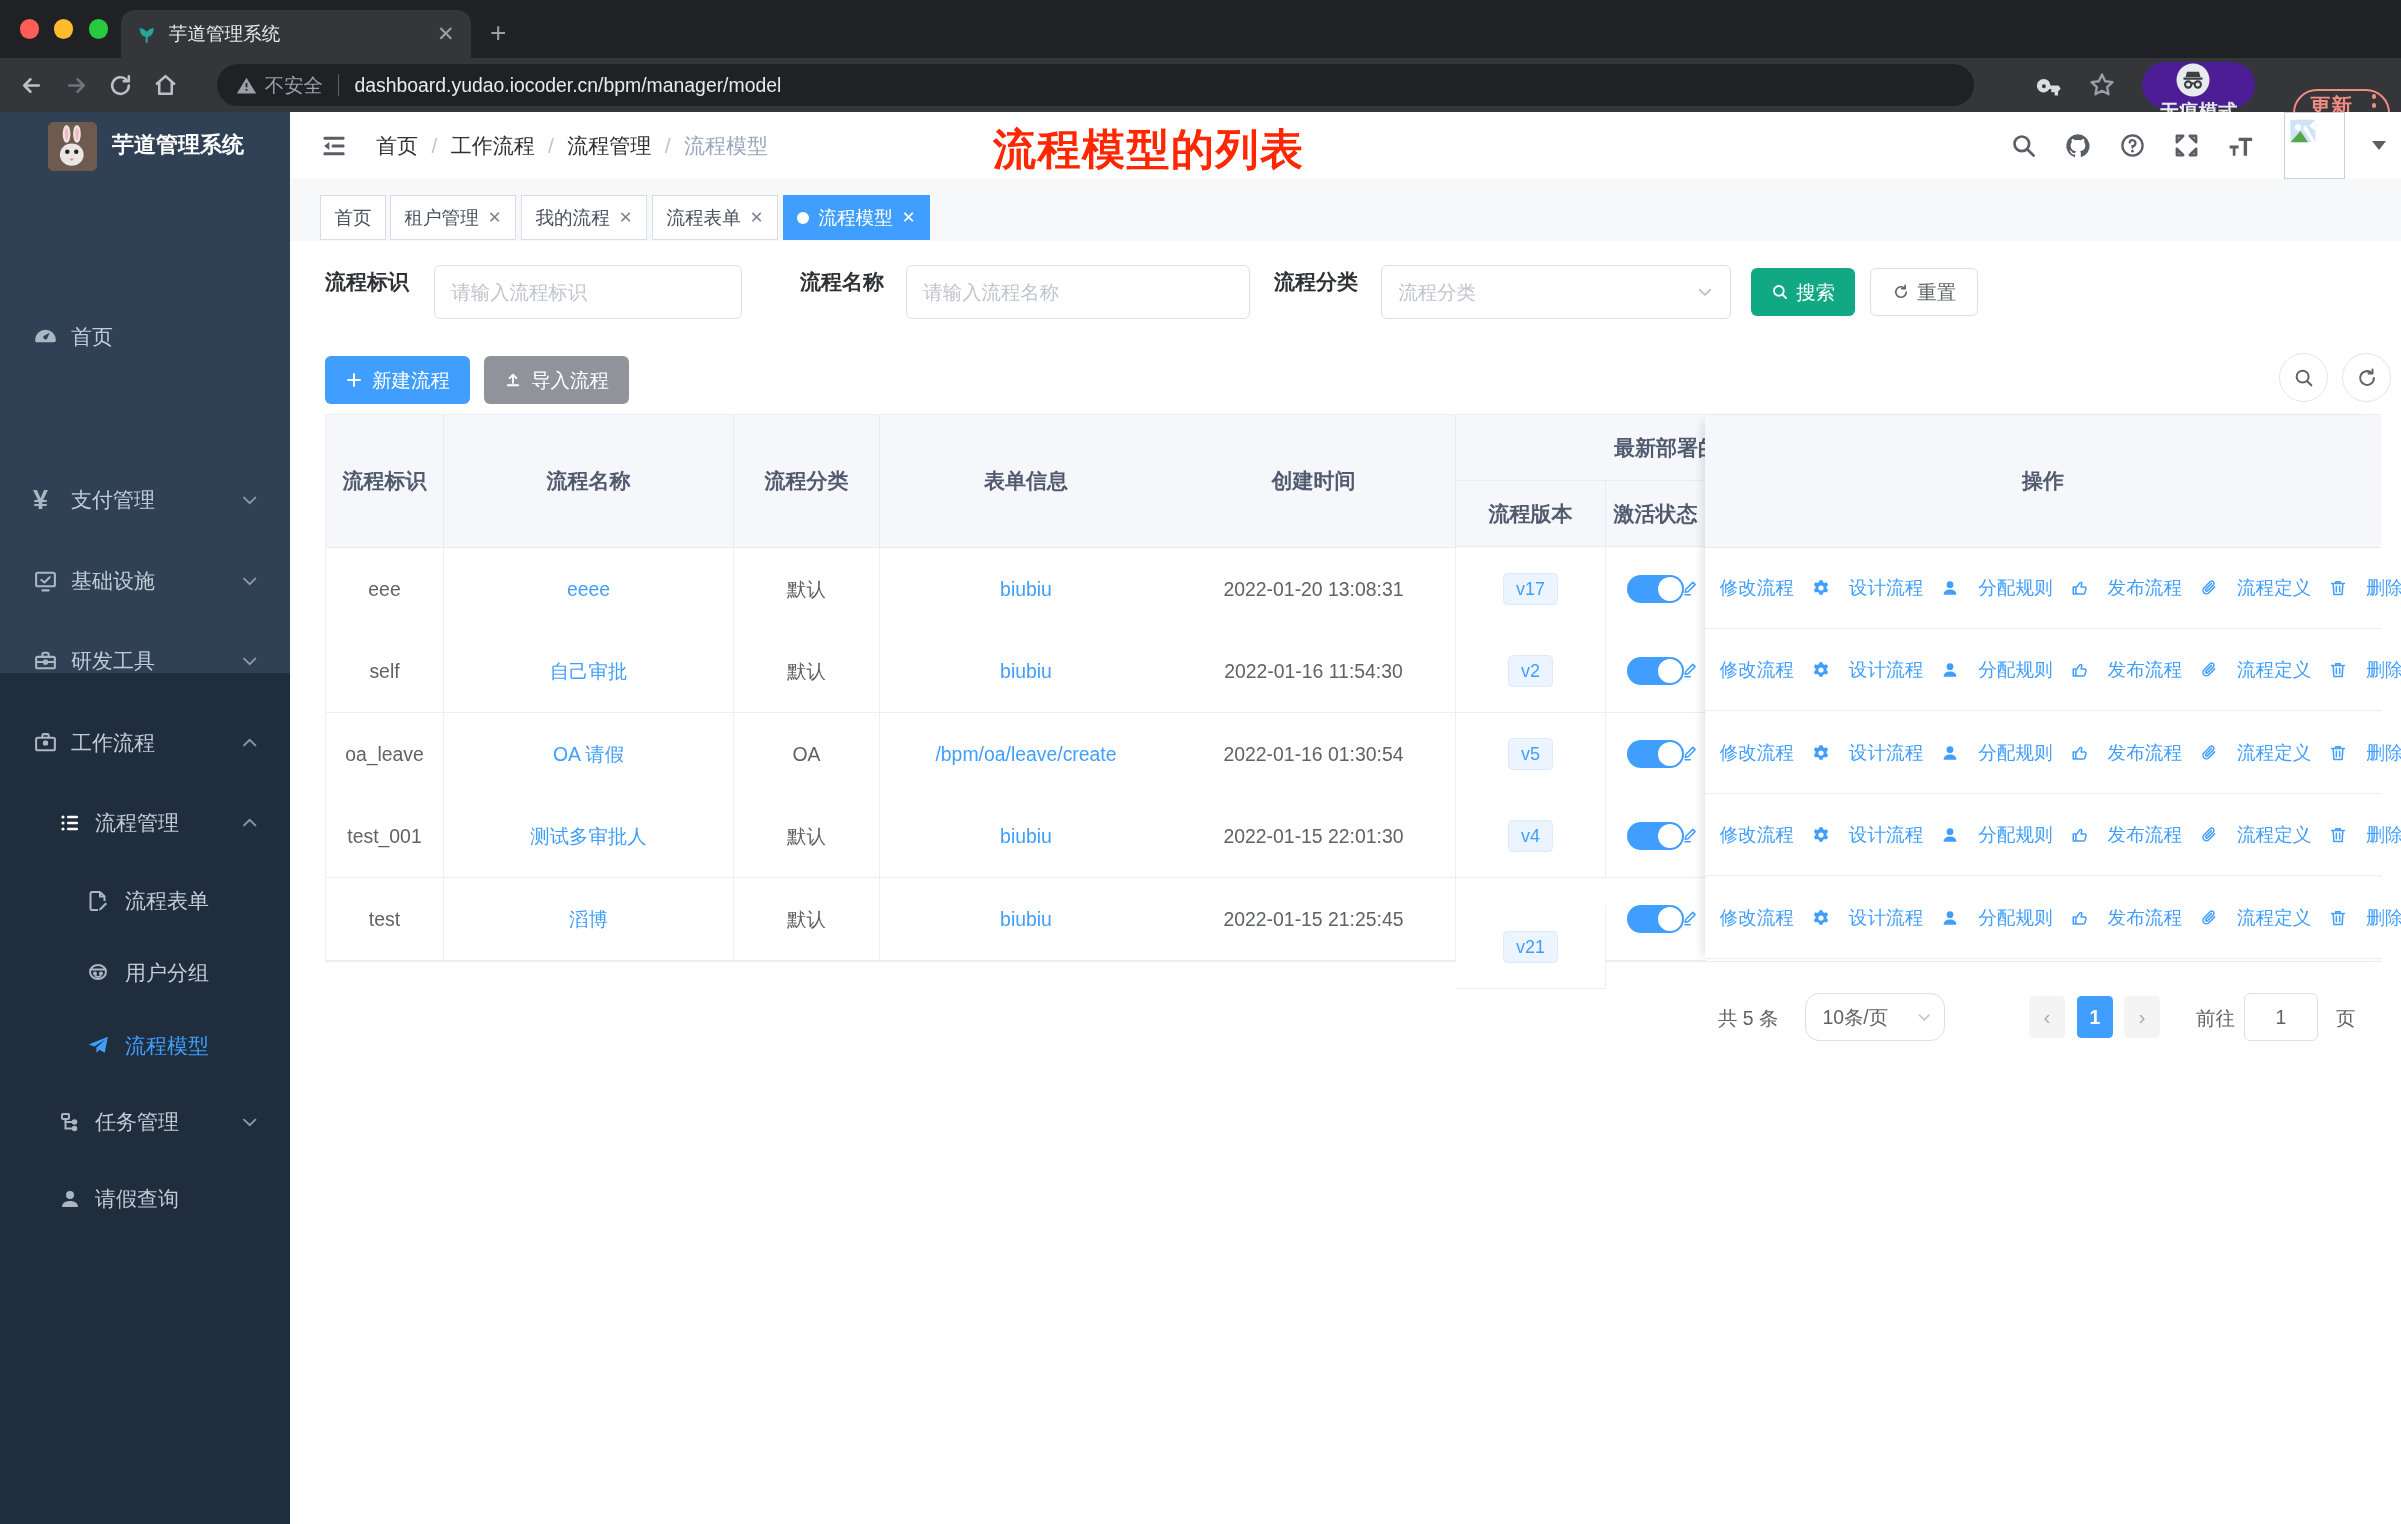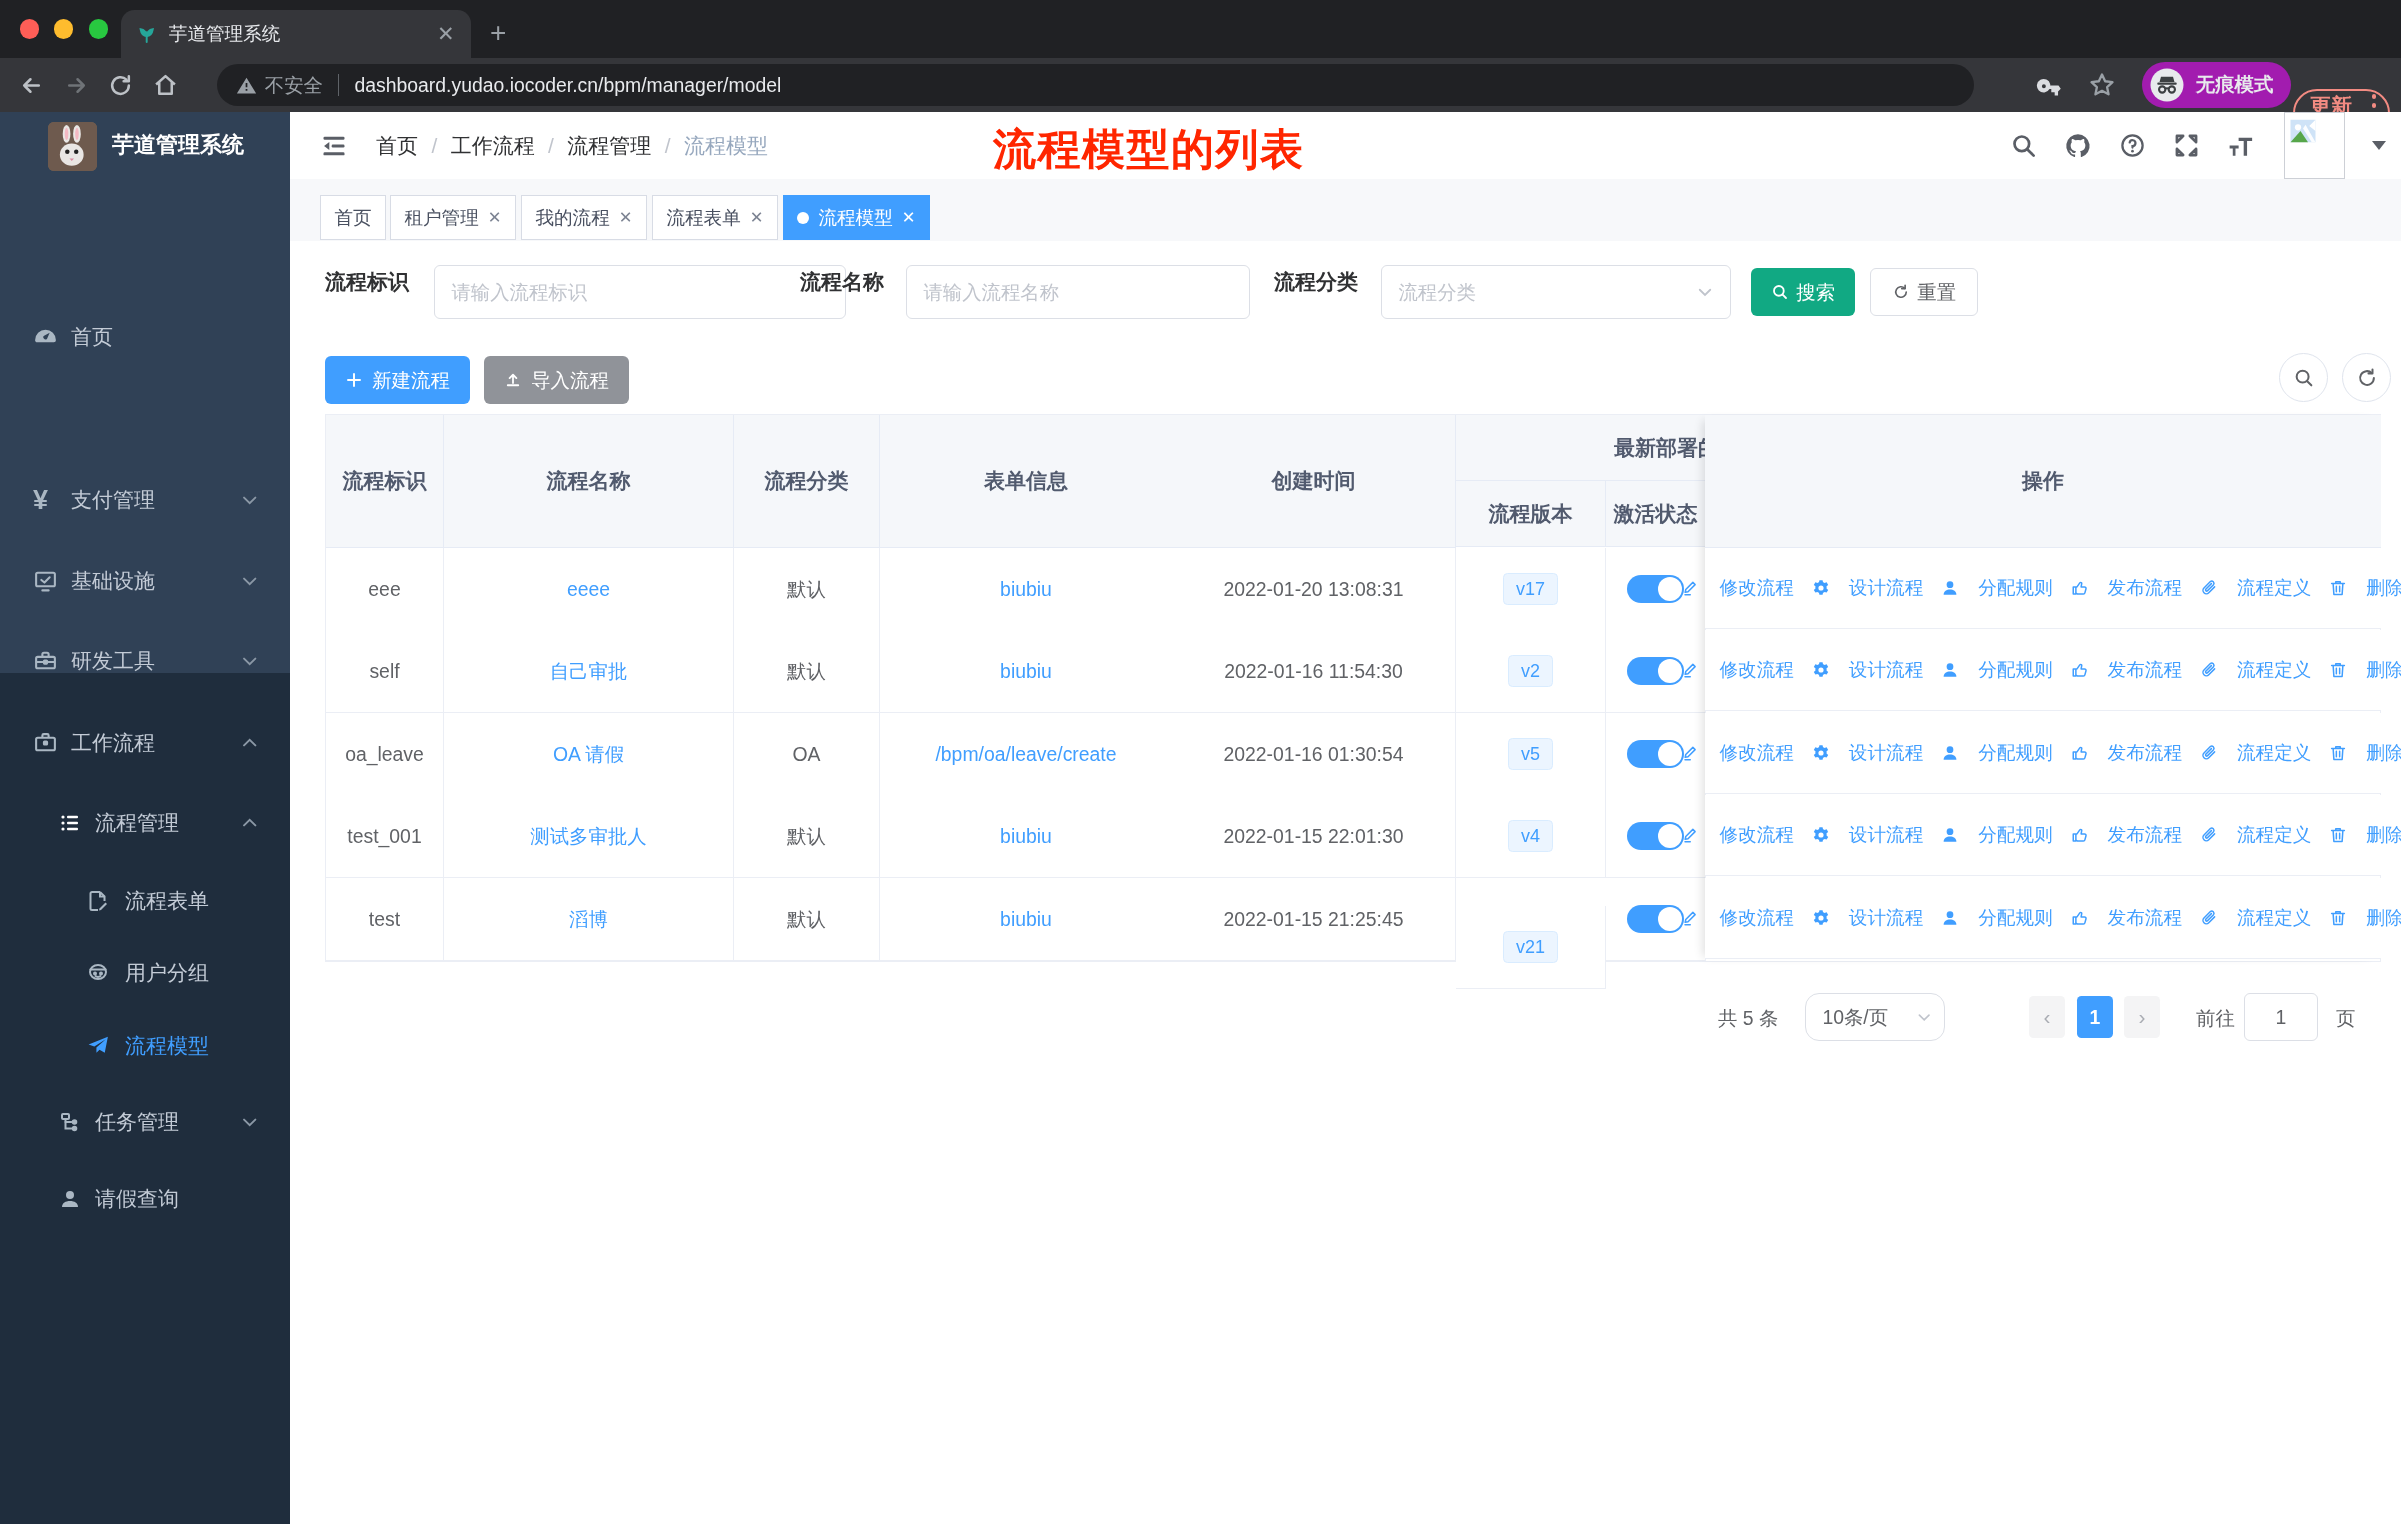--- a/index.html
+++ b/index.html
@@ -14,21 +14,21 @@
   #tab { position:absolute; left:121px; top:10.4px; width:350px; height:48px; background:#35363a; border-radius:13.4px 13.4px 0 0; display:flex; align-items:center; padding:0 16.4px; }
   #tab-title { color:#e8eaed; font-size:18.6px; margin-left:12px; flex:1; white-space:nowrap; overflow:hidden; }
   .tab-close { color:#9aa0a6; font-size:21px; }
   #newtab-btn { position:absolute; left:490px; top:22px; color:#9aa0a6; font-size:28px; line-height:22px; }
   #toolbar { position:absolute; left:0; top:58px; width:2401px; height:54px; background:#35363a; display:flex; align-items:center;text-decoration:underline; }
   .nav-ic { color:#9aa0a6; margin-left:19.4px; }
   #urlbar { position:absolute; left:217px; top:6px; width:1757px; height:42px; background:#202124; border-radius:21px; display:flex; align-items:center; padding:0 19.4px; }
   #security-chip { display:flex; align-items:center; color:#9aa0a6; font-size:19.4px; }
   #url-sep { width:1.5px; height:22px; background:#5f6368; margin:0 15px; }
   #url-text { color:#e8eaed; font-size:19.4px; white-space:nowrap; }
-  #incog-chip { position:absolute; left:2142px; top:3.7px; height:46px; background:#a21caf; border-radius:23px; display:flex; align-items:center; padding:0 18px 0 7.4px; }
+  #incog-chip { position:absolute; left:2142px; top:3.7px; height:46px; background:#4c1d95; border-radius:23px; display:flex; align-items:center; padding:0 18px 0 7.4px;flex-direction:column; }
   #incog-chip .txt { color:#e8eaed; font-size:19.4px; margin-left:10.4px; font-weight:600; }
   #update-pill { position:absolute; left:2293px; top:3px; width:97px; height:48px; border:2.2px solid #f28b82; border-radius:24px; display:flex; align-items:center; justify-content:space-between; padding:0 12px 15px 15px;margin-top:28px; }
   #update-pill .txt { color:#f28b82; font-size:21px; font-weight:600; }
   .dots { display:flex; flex-direction:column; gap:4.5px; }
   .dots i { width:4.5px; height:4.5px; border-radius:50%; background:#f28b82; }
 
   
   #sidebar { position:absolute; left:0; top:112px; width:290px; height:1413px; background:#304156; }
   #submenu-bg { position:absolute; left:0; top:561px; width:290px; height:852px; background:#1f2d3d; }
   #logo-row { position:absolute; left:0; top:7.4px; width:290px; height:74px; }
@@ -429,21 +429,21 @@
   <div class="tag active" style="left:493px">
       <span class="dot"></span>
       <span>流程模型</span>
       <span class="x">✕</span>
     </div>
 </div>
 
 <div id="content">
 
   <span class="flabel" style="left:35px">流程标识</span>
-  <input class="finput" style="left: 144px; width: 412px;" placeholder="请输入流程标识">
+  <input class="finput" style="left: 144px; width: 308px;" placeholder="请输入流程标识">
   <span class="flabel" style="left:510px">流程名称</span>
   <input class="finput" style="left: 616px; width: 344px;" placeholder="请输入流程名称">
   <span class="flabel" style="left:984px">流程分类</span>
   <div class="finput" id="cat-select" style="left:1091px;width:350px">
     <span>流程分类</span>
     <svg width="18" height="18" viewBox="0 0 24 24" fill="none" stroke="#c0c4cc" stroke-width="2.4" stroke-linecap="round">
         <path d="M5 9l7 7 7-7"></path>
       </svg>
   </div>
   <button id="btn-search">

